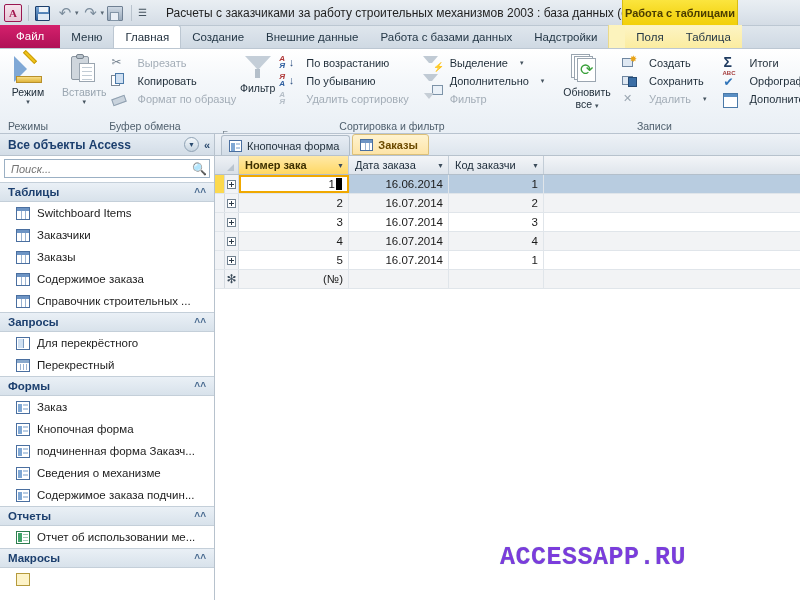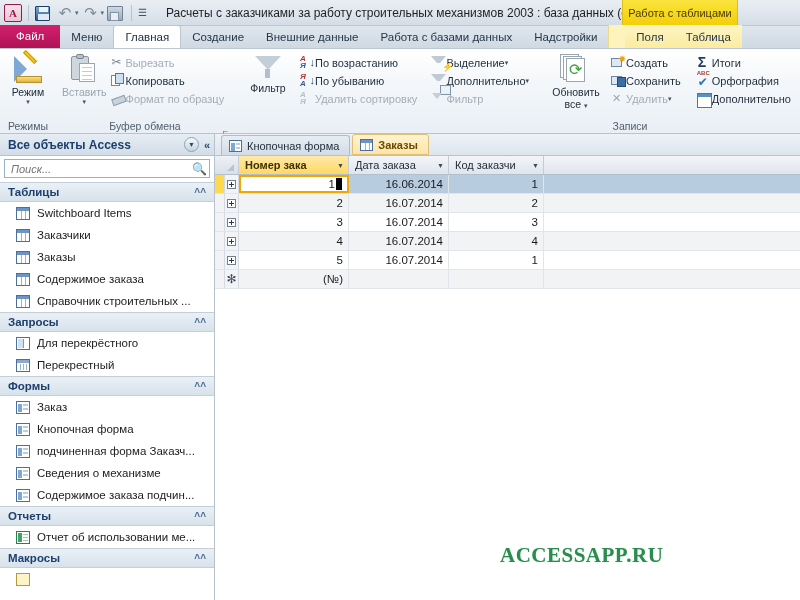--- a/index.html
+++ b/index.html
@@ -51,21 +51,21 @@
 
   .title-text {
     flex:1; text-align:center; font-size:12px; color:#1f1f1f;
     white-space:nowrap; overflow:hidden; padding-right:140px;
   }
   .ctx-tab {
     position:absolute; right:62px; top:0; height:26px; min-width:116px;
     background: linear-gradient(180deg,#fbe53f 0%, #f5d71c 55%, #f2cf08 100%);
     border-left:1px solid #d9bd12; border-right:1px solid #d9bd12;
     display:flex;align-items:center;justify-content:center;
-    font-size:11px; color:#4a3c00; font-weight:normal;
+    font-size:11px; color:#4a3c00; font-weight:bold;
   }
 
   
   .tabstrip {
     position:absolute; left:0; top:26px; width:800px; height:23px;
     background: linear-gradient(180deg,#dfe6ed,#cfd9e3);
     border-bottom:1px solid #bcc7d2;
     display:flex; align-items:flex-end;
   }
   .tab {
@@ -136,21 +136,21 @@
   .funnel .f2{position:absolute;left:12px;top:15px;width:5px;height:9px;background:#b4bfca;}
 
   .refresh{width:32px;height:30px;position:relative;}
   .refresh .pg{position:absolute;width:19px;height:24px;background:#fff;border:1px solid #9aa5b0;}
   .refresh .p1{left:0;top:0;}
   .refresh .p2{left:3px;top:2px;}
   .refresh .p3{left:6px;top:4px;}
   .refresh .arr{position:absolute;left:9px;top:8px;font-size:16px;color:#3aa03a;line-height:16px;}
 
   .smallrow { display:flex; flex-direction:column; gap:1px; padding-top:2px;}
-  .sbtn { display:flex; align-items:center; gap:0; height:17px; font-size:11px; color:#1f2d39; padding:0 4px; white-space:nowrap;}
+  .sbtn { display:flex; align-items:center; gap:12px; height:17px; font-size:11px; color:#1f2d39; padding:0 4px; white-space:nowrap;}
   .sbtn.dim { color:#a3adb7; }
   .sbtn .si { width:15px; height:15px; position:relative; flex:none; }
   .sbtn .caret { font-size:7px; color:#44525e; }
 
   .ic-scissors:before{content:"\2702";font-size:12px;color:#6f7d8b;position:absolute;left:1px;top:0;}
   .ic-copy .a{position:absolute;left:0;top:2px;width:9px;height:11px;background:#fff;border:1px solid #7a8795;}
   .ic-copy .b{position:absolute;left:4px;top:0px;width:9px;height:11px;background:#cfe0f2;border:1px solid #4a79a8;}
   .ic-brush:before{content:"";position:absolute;left:1px;top:6px;width:12px;height:5px;background:#c9d3dd;border:1px solid #90a0b0;transform:rotate(-20deg);}
   .ic-az{position:absolute;left:0;top:0;font-size:8px;line-height:7px;color:#b03a3a;font-weight:bold;}
   .ic-az i{display:block;}
@@ -307,23 +307,23 @@
     background:#ffffff; border:2px solid #f0a800; position:relative;
   }
   .caretblk{ display:inline-block;width:6px;height:12px;background:#000;margin-left:1px;vertical-align:-2px;}
 
   .watermark{
     position:absolute; left:0; top:0; width:585px; height:444px;
     pointer-events:none;
   }
   .wm-text{
     position:absolute; left:285px; top:387px;
-    font-family:Liberation Serif, serif;
-    font-weight:bold; font-size:21px; letter-spacing:0.5px;
-    color:#15803d; opacity:.9;
+    font-family:Liberation Mono, monospace;
+    font-weight:bold; font-size:25px; letter-spacing:0.5px;
+    color:#6d28d9; opacity:.9;
     text-shadow:0 0 1px #9fe0a8;
   }
 </style>
 </head>
 <body>
 
 <div id="app">
 
   <div class="titlebar">
     <div class="qat">
@@ -471,20 +471,21 @@
             <span class="caret">▾</span>
           </div>
           <div class="sbtn dim">
             <span class="si">
               <span style="position:absolute;left:1px;top:2px;width:0;height:0;border-left:5px solid transparent;border-right:5px solid transparent;border-top:6px solid #c6ced6;"></span>
             </span>
             <span>Фильтр</span>
           </div>
         </div>
       </div>
+      <div class="rgroup-label">Сортировка и фильтр</div>
     </div>
     <div class="rdiv"></div>
 
     <div class="rgroup" style="flex:1">
       <div class="rgroup-body">
         <div class="bigbtn" style="width:62px">
           <div class="refresh">
             <div class="pg p1"></div>
               <div class="pg p2"></div>
               <div class="pg p3"></div>

